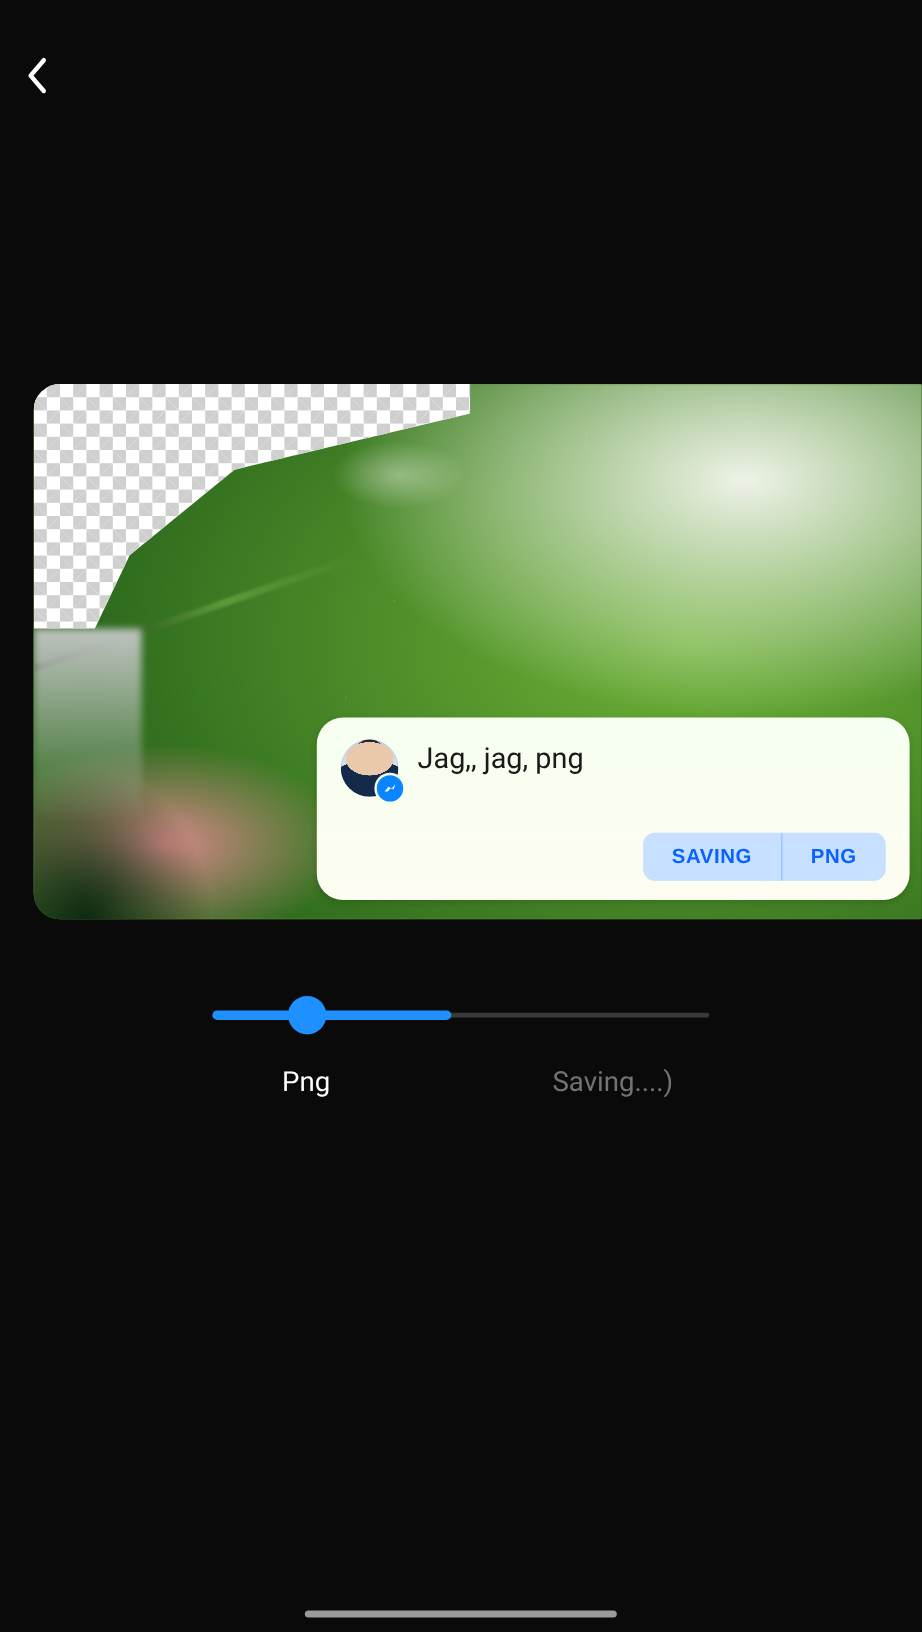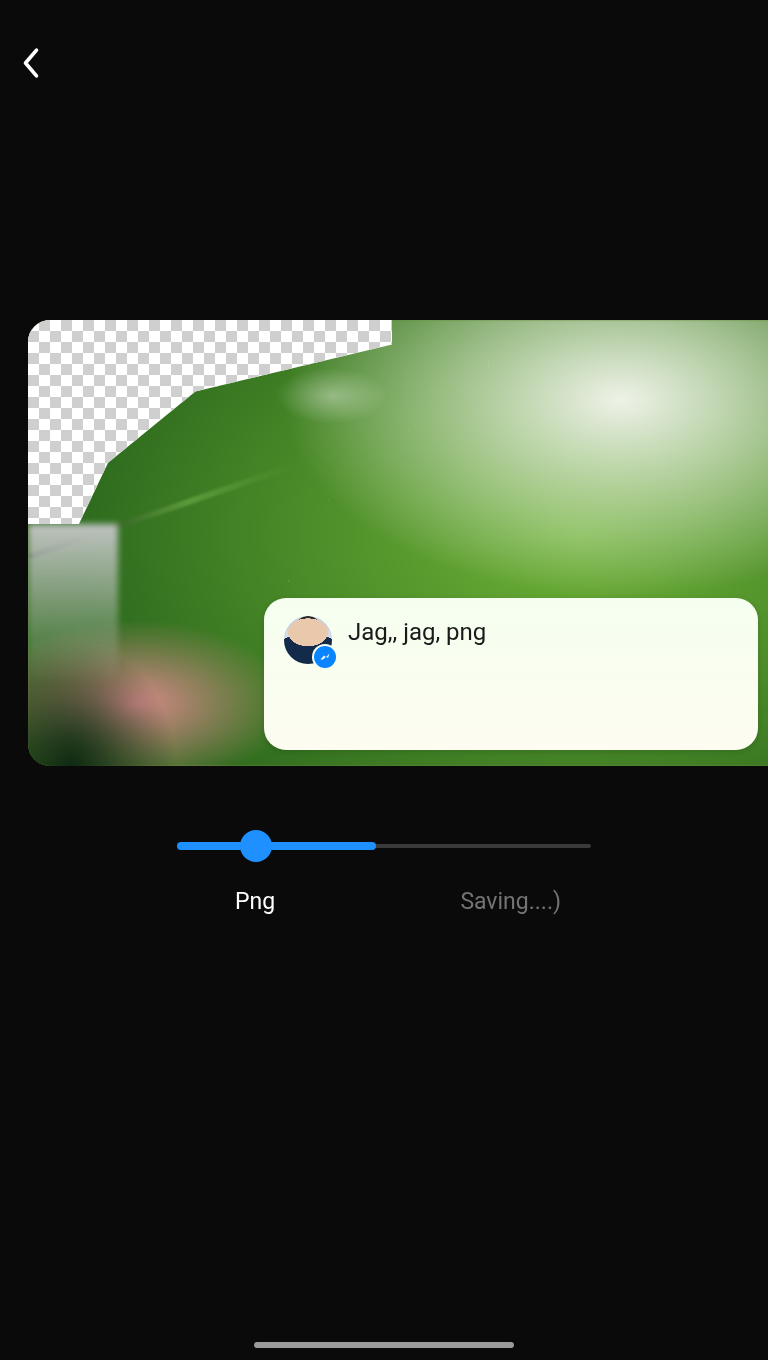--- a/index.html
+++ b/index.html
@@ -270,20 +270,24 @@
       <div class="avatar-wrap">
         <div class="avatar"></div>
         <div class="badge">
           <svg viewBox="0 0 24 24" fill="#ffffff">
               <path d="M3 17L10 9l4 4 7-8-3 9-4-3-6 6z"></path>
             </svg>
         </div>
       </div>
       <div class="card-text">Jag,, jag, png</div>
     </div>
+    <div class="card-buttons">
+      <button class="btn">SAVING</button>
+      <button class="btn">PNG</button>
+    </div>
   </div>
 </div>
 
 <div class="slider-area">
   <div class="slider">
     <div class="track-bg"></div>
     <div class="track-active" style="width: 48%;"></div>
     <div class="thumb" style="left: 19%;"></div>
   </div>
   <div class="slider-labels">

